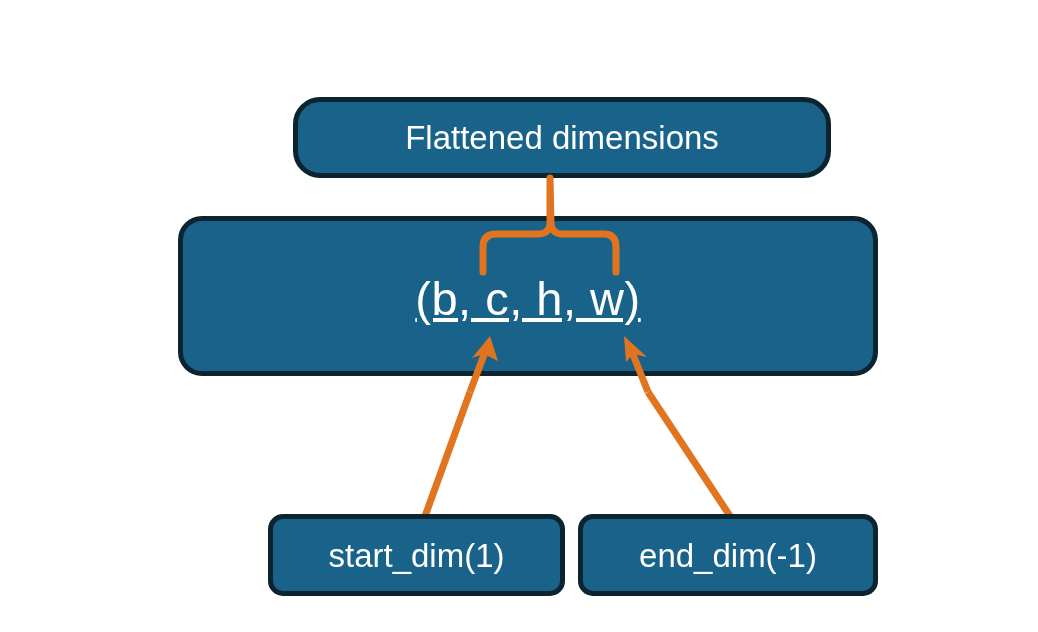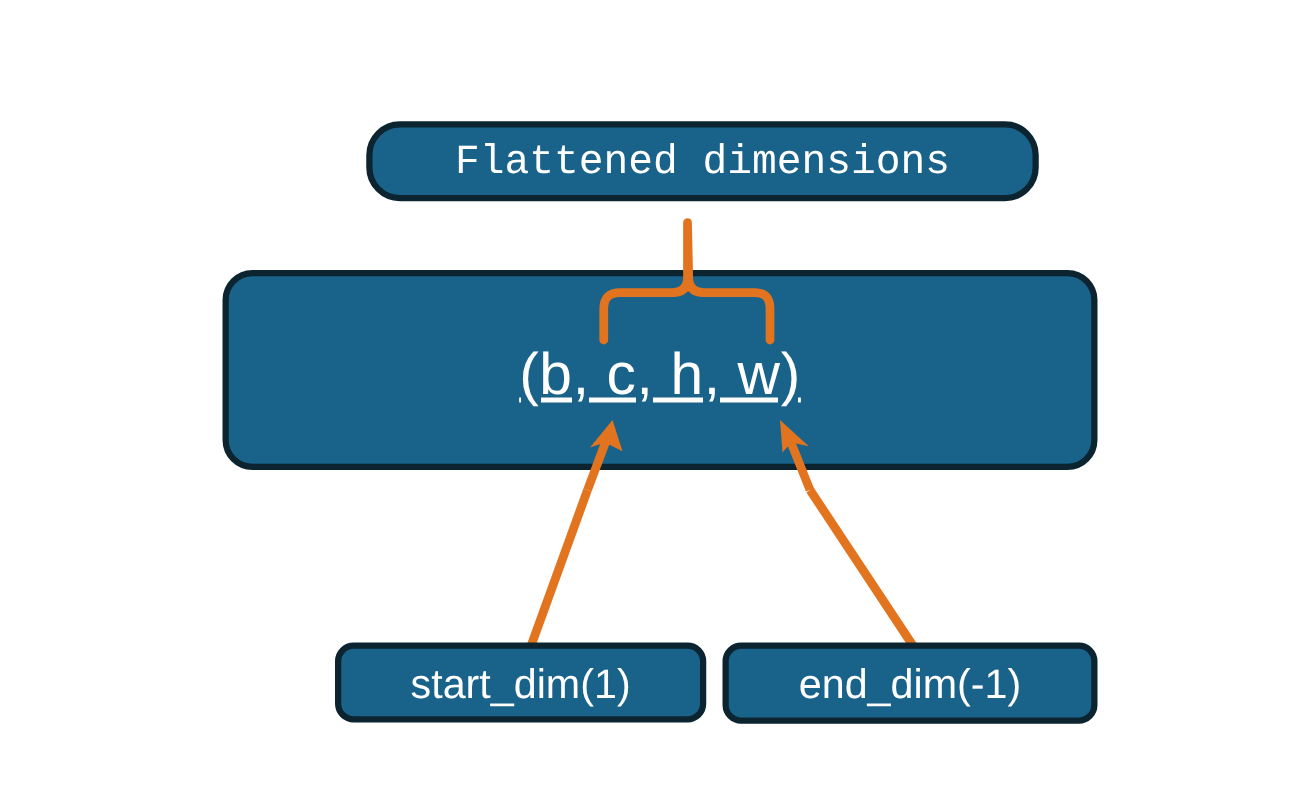--- a/index.html
+++ b/index.html
@@ -31,47 +31,46 @@
     font-weight: 400;
     line-height: 1;
     text-align: center;
     white-space: nowrap;
     z-index: 2;
   }
   #node-flattened {
     left: 293px;
     top: 97px;
     width: 538px;
-    height: 64px;
+    height: 81px;
     border-radius: 27px;
     font-size: 33px;
-    font-family: Liberation Mono, monospace;
   }
   #node-shape {
     left: 178px;
     top: 216px;
     width: 700px;
     height: 160px;
     border-radius: 24px;
     font-size: 47px;
     letter-spacing: 0.5px;
   }
   #node-start-dim {
     left: 268px;
     top: 514px;
     width: 297px;
-    height: 64px;
+    height: 82px;
     border-radius: 15px;
     font-size: 33px;
   }
   #node-end-dim {
     left: 578px;
     top: 514px;
     width: 300px;
-    height: 65px;
+    height: 82px;
     border-radius: 15px;
     font-size: 33px;
   }
   .shape-label {
     display: block;
     transform: translateY(2px);
     text-decoration: underline;
   }
   #overlay-under {
     position: absolute;

